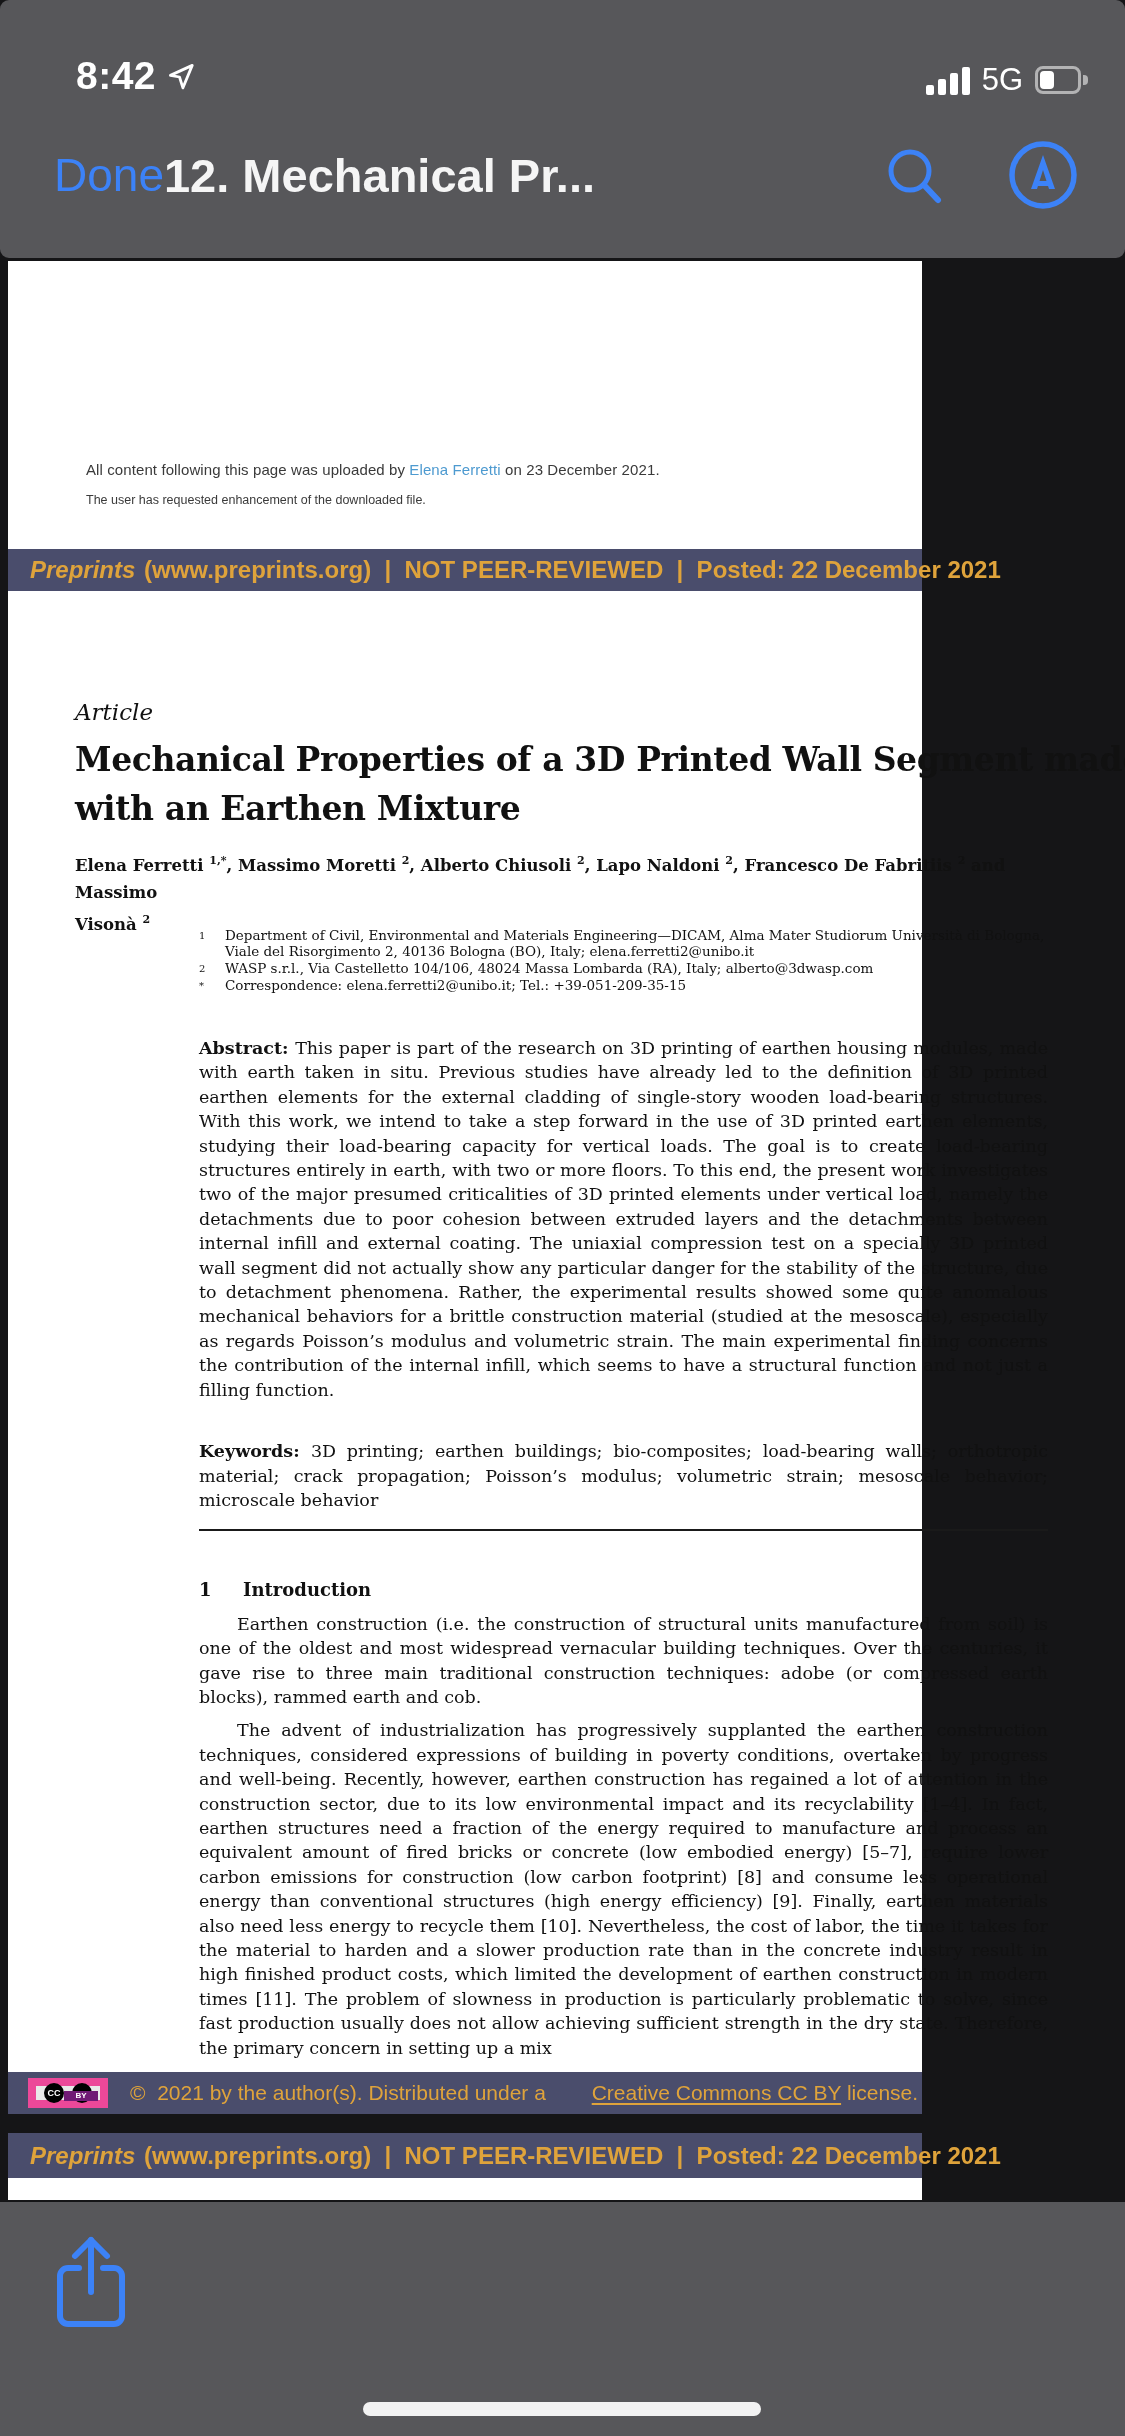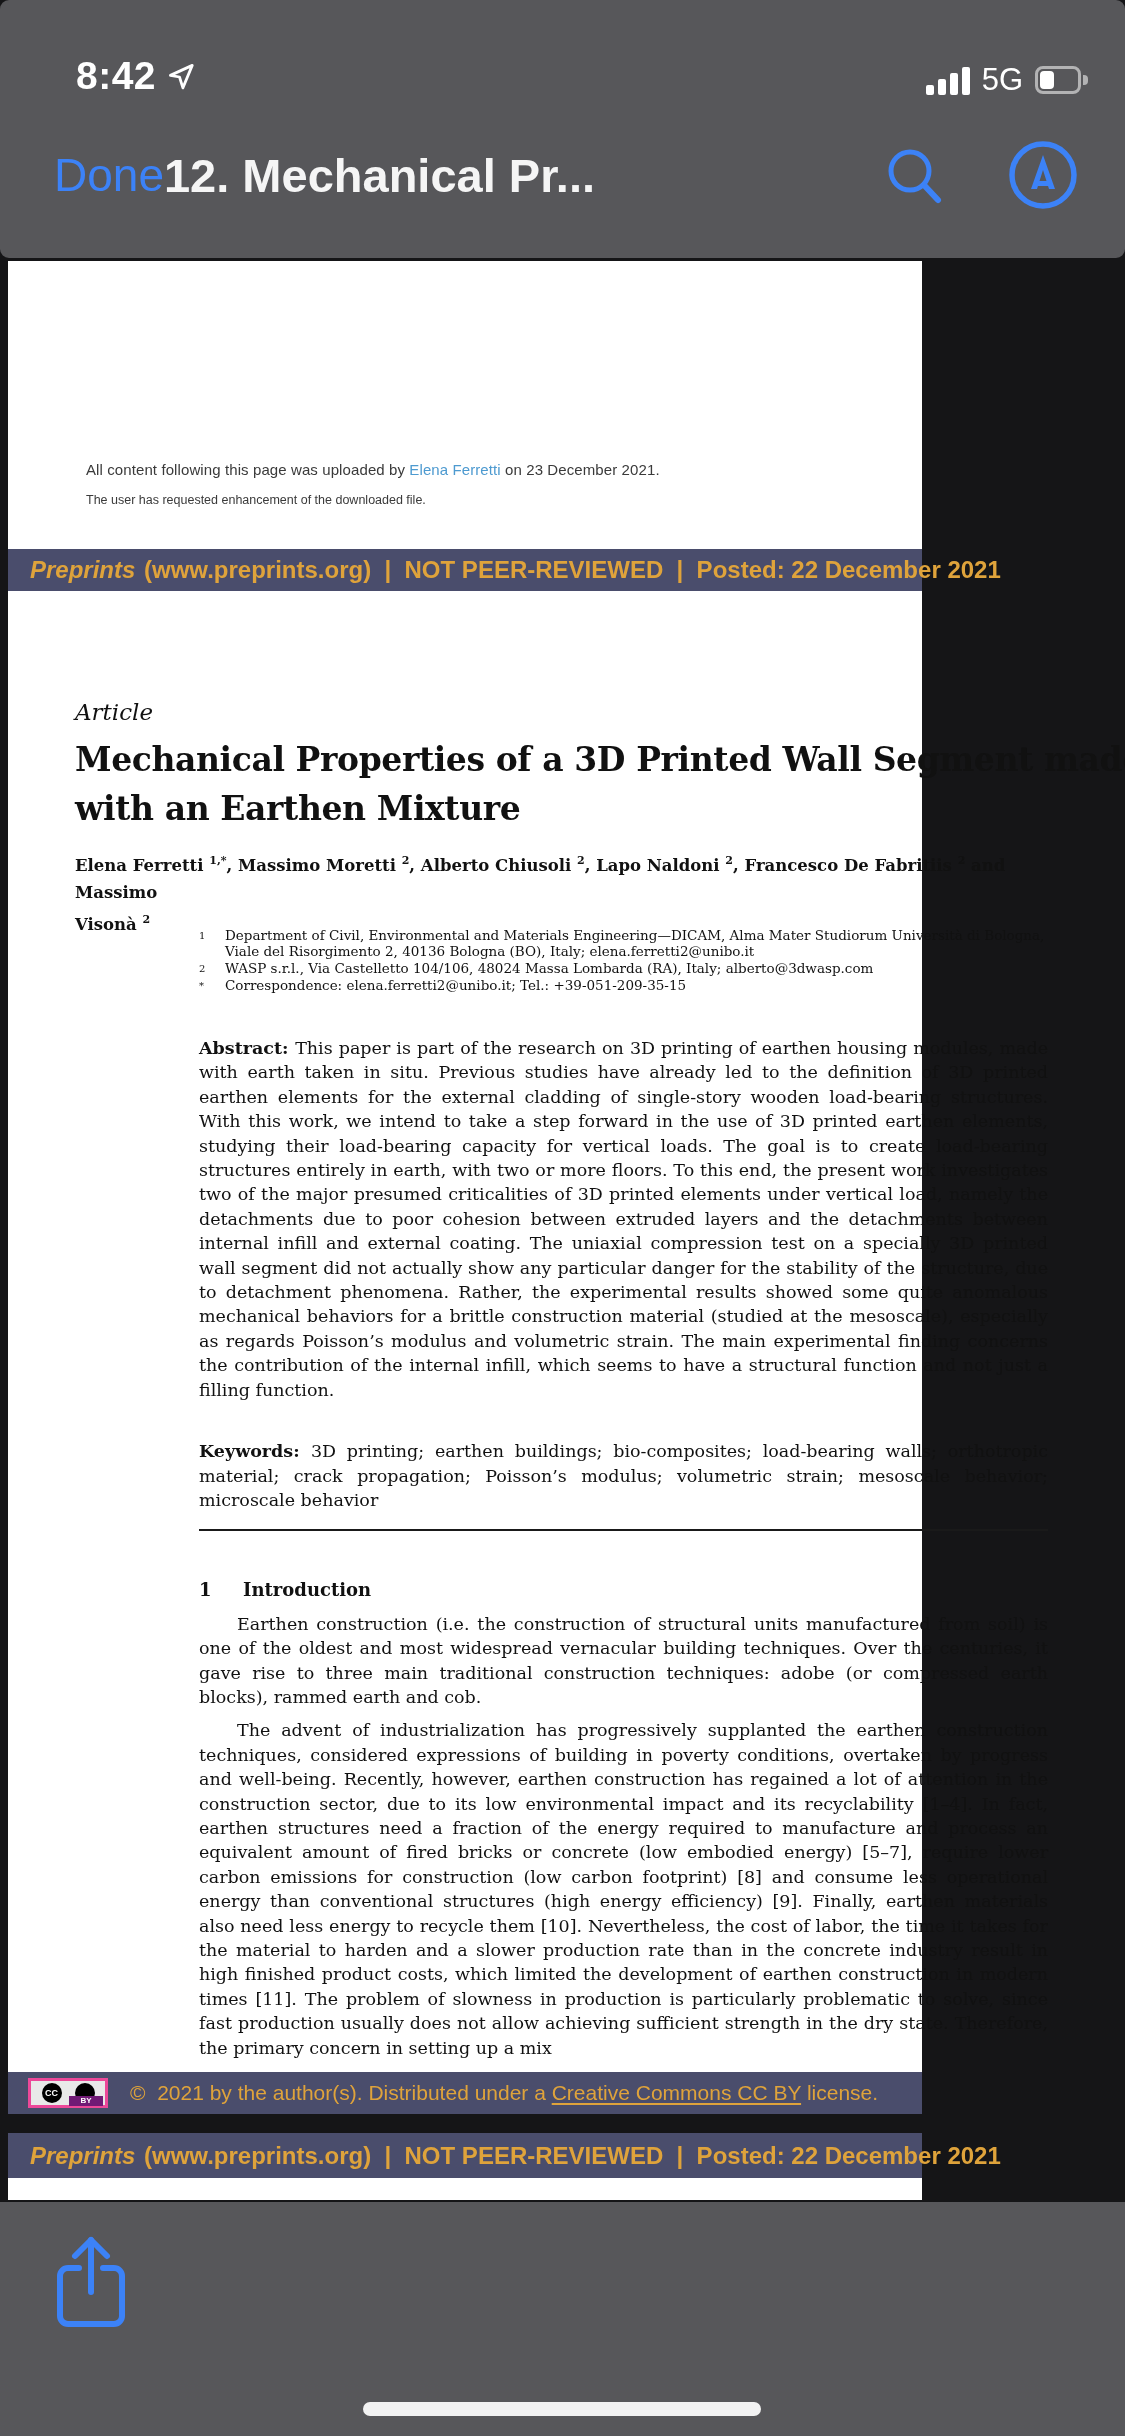--- a/index.html
+++ b/index.html
@@ -56,31 +56,31 @@
   .affil-text{flex:1;}
   .bodycol{position:absolute;left:191px;top:775px;width:849px;font-size:17.5px;line-height:24.4px;
            text-align:justify;}
   .bodycol p{margin:0;}
   .kw{margin-top:37px !important;}
   .rule{margin-top:17px;height:2px;background:#1a1a1a;}
   .sec{margin-top:47px;font-weight:700;font-size:18px;text-align:left;}
   .sec .num{display:inline-block;width:44px;}
   .body-p{margin-top:9px !important;text-indent:38px;}
   .cc-banner{bottom:0;top:auto;font-size:21px;font-weight:400;padding-left:20px;}
-  .cc-badge{width:80px;height:30px;background:#e9e9e9;border:3px solid #ec4899;box-sizing:border-box;
+  .cc-badge{width:80px;height:30px;background:#e9e9e9;border:8px solid #ec4899;box-sizing:border-box;
             position:relative;margin-right:22px;flex:none;display:flex;align-items:center;
             justify-content:space-around;padding:0 4px;}
   .cc-circle{width:20px;height:20px;border-radius:50%;background:#000;color:#fff;display:flex;
              align-items:center;justify-content:center;font-size:9px;font-weight:700;flex:none;}
   .cc-person-head{width:5px;height:5px;border-radius:50%;background:#fff;margin:0 auto 1px;}
   .cc-person-body{width:9px;height:7px;background:#fff;border-radius:3px 3px 0 0;margin:0 auto;}
   .cc-by-strip{position:absolute;right:2px;bottom:-1px;width:34px;height:10px;background:#701a75;
                color:#fff;font-size:8px;font-weight:700;text-align:center;line-height:10px;}
   .cc-text{white-space:pre;}
-  .cc-text u{text-underline-offset:3px;}
+  .cc-text u{text-underline-offset:3px;margin-left:40px;}
   
   .toolbar{position:absolute;left:0;top:2202px;width:1125px;height:234px;background:#57575a;}
   .share-btn{position:absolute;left:52px;top:30px;background:none;border:none;padding:0;cursor:pointer;}
   .home-indicator{position:absolute;left:363px;bottom:20px;width:398px;height:14px;border-radius:8px;
                   background:#f2f2f2;}
 </style>
 </head>
 <body>
 
 <div class="screen">

